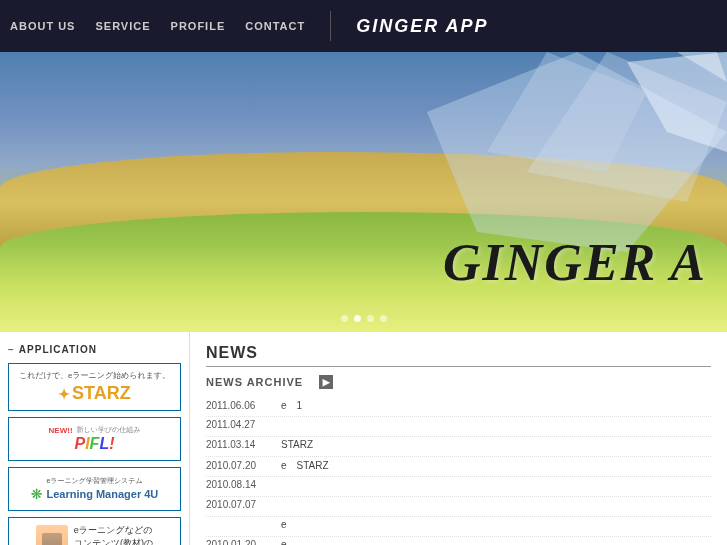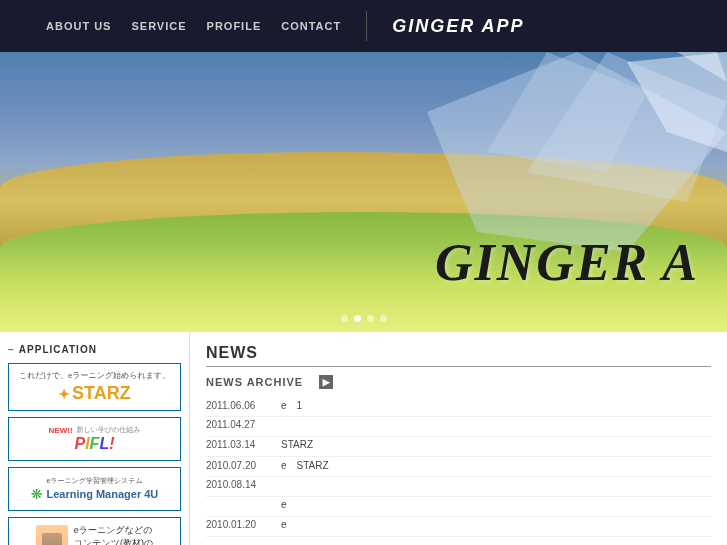--- a/index.html
+++ b/index.html
@@ -19,21 +19,20 @@
       display: flex;
       align-items: center;
       padding: 0 10px;
       position: relative;
     }
     .nav-items {
       display: flex;
       align-items: center;
       gap: 20px;
       flex: 1;
-      margin-left: 36px;
     }
     .nav-item {
       color: #ccc;
       font-size: 11px;
       font-weight: bold;
       letter-spacing: 1px;
       cursor: pointer;
       text-transform: uppercase;
     }
     .nav-divider {
@@ -79,21 +78,21 @@
     }
     .hero-hills {
       position: absolute;
       bottom: 80px; left: 0; right: 0;
       height: 100px;
       background: linear-gradient(180deg, #c8aa50 0%, #d8c060 50%, #b8a040 100%);
       border-radius: 50% 60% 40% 50% / 40% 40% 0 0;
     }
     .hero-text {
       position: absolute;
-      right: 28px;
+      right: 20px;
       bottom: 40px;
       font-size: 52px;
       font-weight: bold;
       font-style: italic;
       color: #1a1a1a;
       letter-spacing: 2px;
       text-shadow: 2px 2px 4px rgba(255,255,255,0.3);
       font-family: Georgia, serif;
     }
     .hero-dots {
@@ -421,20 +420,24 @@
       </li>
       <li class="news-item">
         <span class="news-date">2010.07.20</span>
         <span class="news-content">e　STARZ</span>
       </li>
       <li class="news-item">
         <span class="news-date">2010.08.14</span>
         <span class="news-content"></span>
       </li>
       <li class="news-item">
+        <span class="news-date">2010.07.07</span>
+        <span class="news-content"></span>
+      </li>
+      <li class="news-item">
         <span class="news-date"></span>
         <span class="news-content">e</span>
       </li>
       <li class="news-item">
         <span class="news-date">2010.01.20</span>
         <span class="news-content">e</span>
       </li>
 
     </ul>
   </section>

